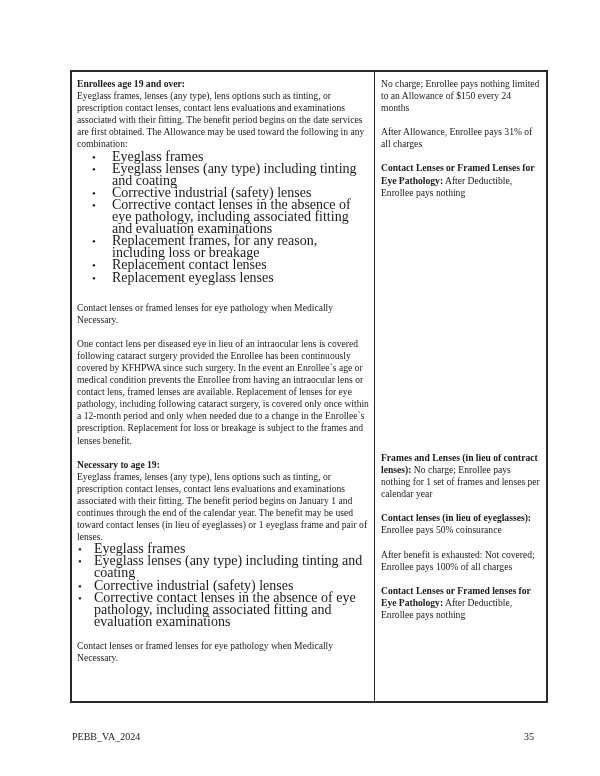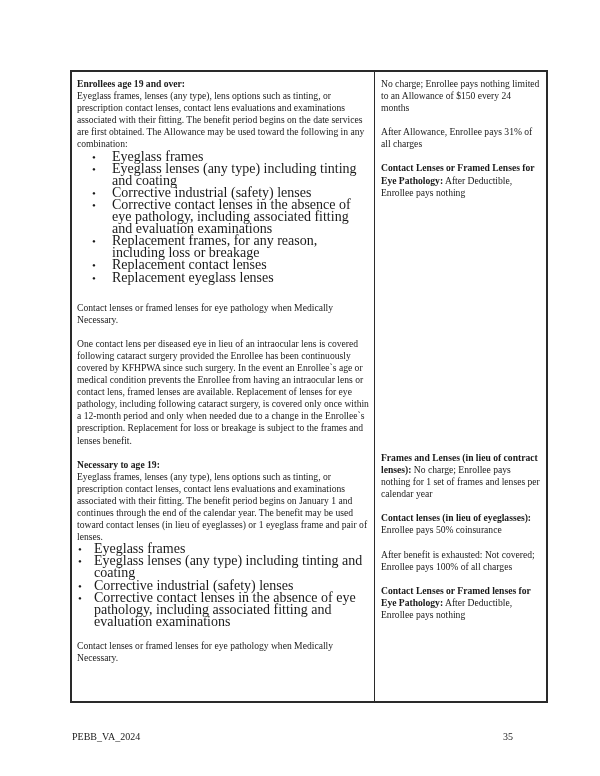--- a/index.html
+++ b/index.html
@@ -15,21 +15,21 @@
   ul { margin:0; padding:0; list-style:none; }
   li { position:relative; font-size:14px; line-height:12.1px; }
   .list1 li { padding-left:35px; }
   .list1 li::before { content:"\2022"; position:absolute; left:15px; top:0; font-size:11px; }
   .list2 li { padding-left:17px; }
   .list2 li::before { content:"\2022"; position:absolute; left:1px; top:0; font-size:11px; }
   .gap { height:12px; }
   .right-bottom { position:absolute; left:6px; top:380px; right:5px; }
   .footer { position:absolute; top:731px; font-size:10px; }
   .footer-left { left:72px; }
-  .footer-right { right:87px; }
+  .footer-right { right:66px; }
 </style>
 </head>
 <body>
 
 <div class="table">
   <div class="col-left">
     <p><b>Enrollees age 19 and over:</b></p>
     <p>Eyeglass frames, lenses (any type), lens options such as tinting, or prescription contact lenses, contact lens evaluations and examinations associated with their fitting. The benefit period begins on the date services are first obtained. The Allowance may be used toward the following in any combination:</p>
     <ul class="list1">
       <li>Eyeglass frames</li>

